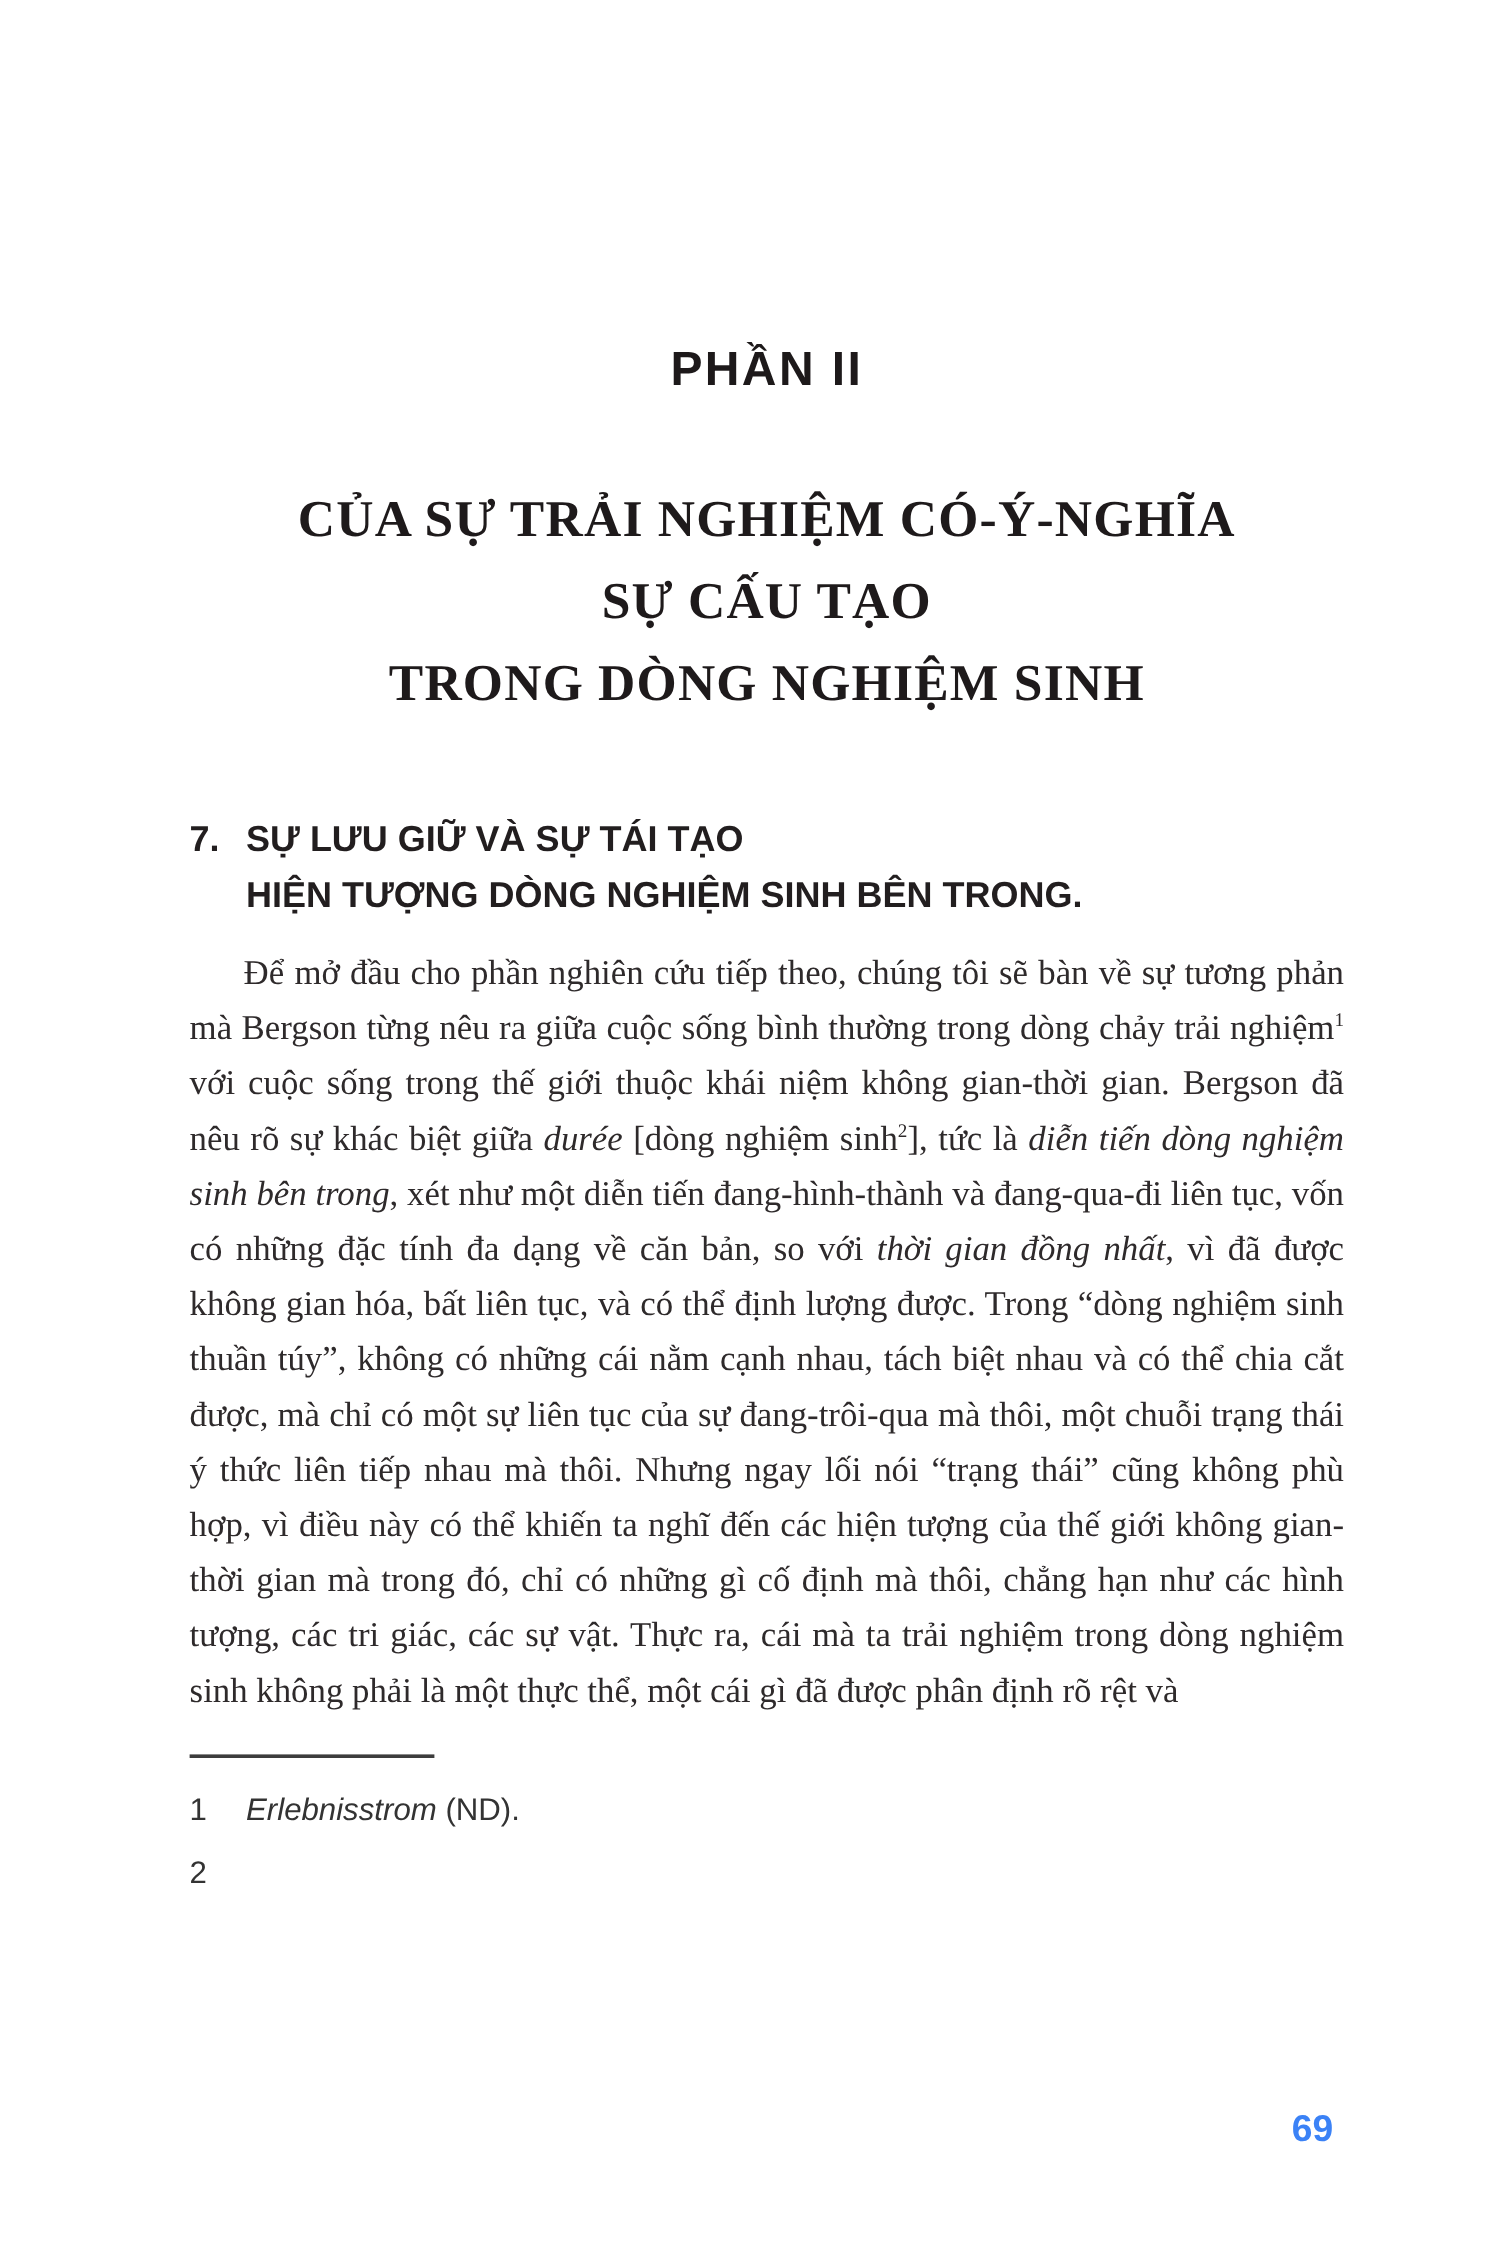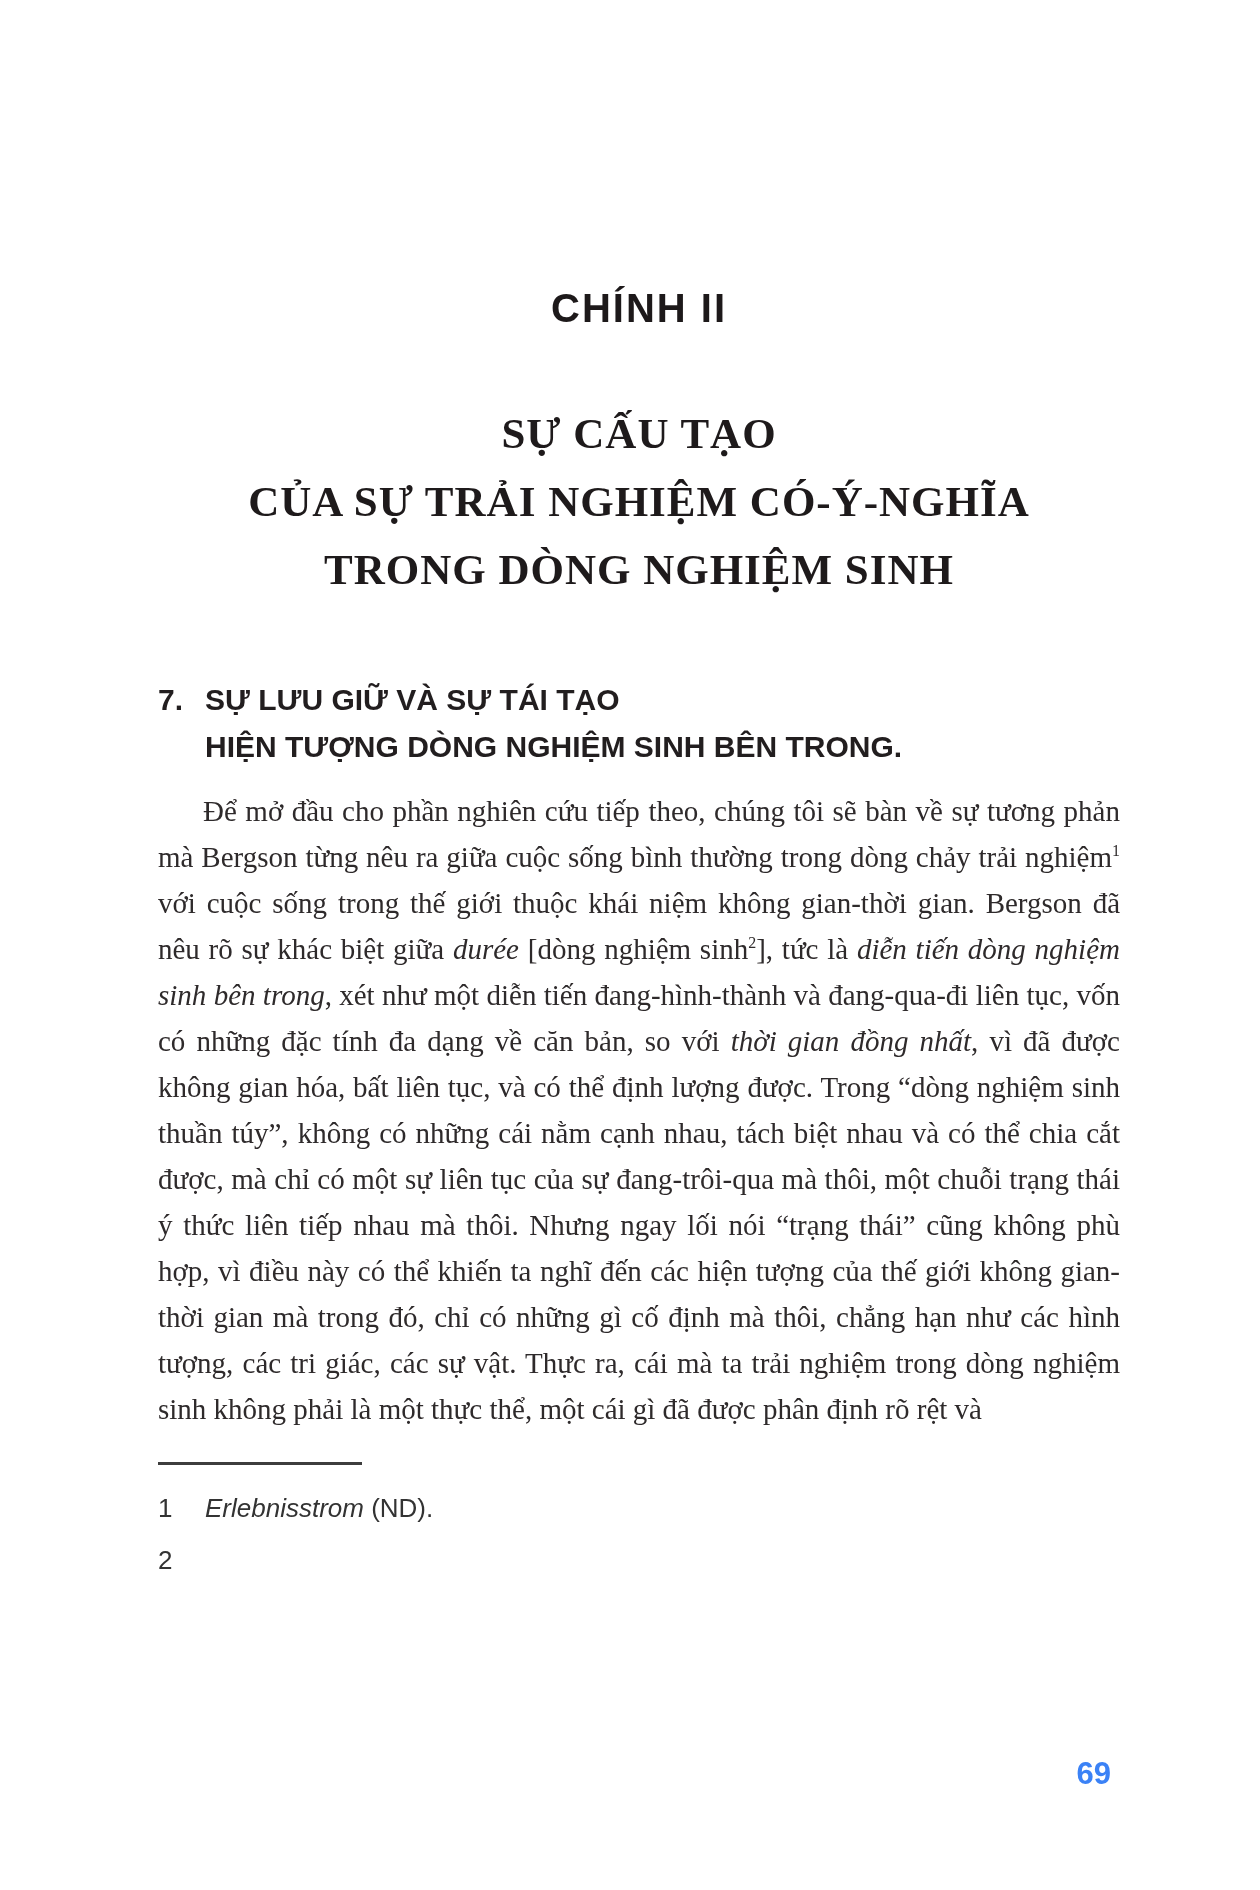--- a/index.html
+++ b/index.html
@@ -90,25 +90,25 @@
     font-size: 31px;
     color: #3b82f6;
   }
 </style>
 </head>
 <body>
 
 <div class="page">
   <div class="content">
 
-    <div class="part-label">CHÍNH II</div>
+    <div class="part-label">PHẦN II</div>
 
     <div class="book-title">
+      <div>CỦA SỰ TRẢI NGHIỆM CÓ-Ý-NGHĨA</div>
       <div>SỰ CẤU TẠO</div>
-      <div>CỦA SỰ TRẢI NGHIỆM CÓ-Ý-NGHĨA</div>
       <div>TRONG DÒNG NGHIỆM SINH</div>
     </div>
 
     <div class="section-heading">
       <span class="sec-num">7.</span>
       <div>
         <div>SỰ LƯU GIỮ VÀ SỰ TÁI TẠO</div>
         <div>HIỆN TƯỢNG DÒNG NGHIỆM SINH BÊN TRONG.</div>
       </div>
     </div>

